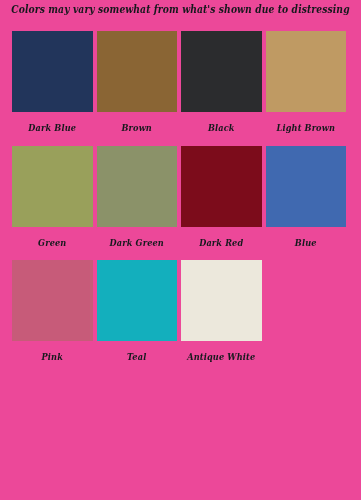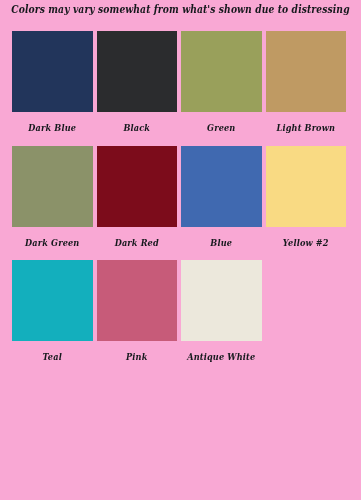--- a/index.html
+++ b/index.html
@@ -11,21 +11,21 @@
     width: 361px;
     height: 500px;
     font-family: "DejaVu Sans", sans-serif;
     overflow: hidden;
   }
 
   #chart-root {
     position: relative;
     width: 361px;
     height: 500px;
-    background: #f9a8d4;
+    background: #ec4899;
     box-sizing: border-box;
   }
 
   
   .header-note {
     position: absolute;
     top: 2px;
     left: 0;
     width: 361px;
     text-align: center;
@@ -104,54 +104,54 @@
 <div id="chart-root">
 
   <div class="header-note">Colors may vary somewhat from what's shown due to distressing</div>
 
   <div class="swatch-grid">
       <div class="swatch-cell">
         <div class="swatch-chip" style="background-color: rgb(34, 53, 91);"></div>
         <div class="swatch-label">Dark Blue</div>
       </div>
       <div class="swatch-cell">
+        <div class="swatch-chip" style="background-color: rgb(138, 101, 52);"></div>
+        <div class="swatch-label">Brown</div>
+      </div>
+      <div class="swatch-cell">
         <div class="swatch-chip" style="background-color: rgb(43, 44, 46);"></div>
         <div class="swatch-label">Black</div>
       </div>
       <div class="swatch-cell">
+        <div class="swatch-chip" style="background-color: rgb(191, 154, 99);"></div>
+        <div class="swatch-label">Light Brown</div>
+      </div>
+      <div class="swatch-cell">
         <div class="swatch-chip" style="background-color: rgb(153, 160, 91);"></div>
         <div class="swatch-label">Green</div>
-      </div>
-      <div class="swatch-cell">
-        <div class="swatch-chip" style="background-color: rgb(191, 154, 99);"></div>
-        <div class="swatch-label">Light Brown</div>
       </div>
       <div class="swatch-cell">
         <div class="swatch-chip" style="background-color: rgb(139, 146, 105);"></div>
         <div class="swatch-label">Dark Green</div>
       </div>
       <div class="swatch-cell">
         <div class="swatch-chip" style="background-color: rgb(124, 12, 27);"></div>
         <div class="swatch-label">Dark Red</div>
       </div>
       <div class="swatch-cell">
         <div class="swatch-chip" style="background-color: rgb(64, 105, 176);"></div>
         <div class="swatch-label">Blue</div>
       </div>
       <div class="swatch-cell">
-        <div class="swatch-chip" style="background-color: rgb(249, 218, 131);"></div>
-        <div class="swatch-label">Yellow #2</div>
+        <div class="swatch-chip" style="background-color: rgb(199, 91, 121);"></div>
+        <div class="swatch-label">Pink</div>
       </div>
       <div class="swatch-cell">
         <div class="swatch-chip" style="background-color: rgb(19, 175, 189);"></div>
         <div class="swatch-label">Teal</div>
-      </div>
-      <div class="swatch-cell">
-        <div class="swatch-chip" style="background-color: rgb(199, 91, 121);"></div>
-        <div class="swatch-label">Pink</div>
       </div>
       <div class="swatch-cell">
         <div class="swatch-chip" style="background-color: rgb(236, 232, 220);"></div>
         <div class="swatch-label">Antique White</div>
       </div>
     </div>
 
 </div>
 
 </body></html>

